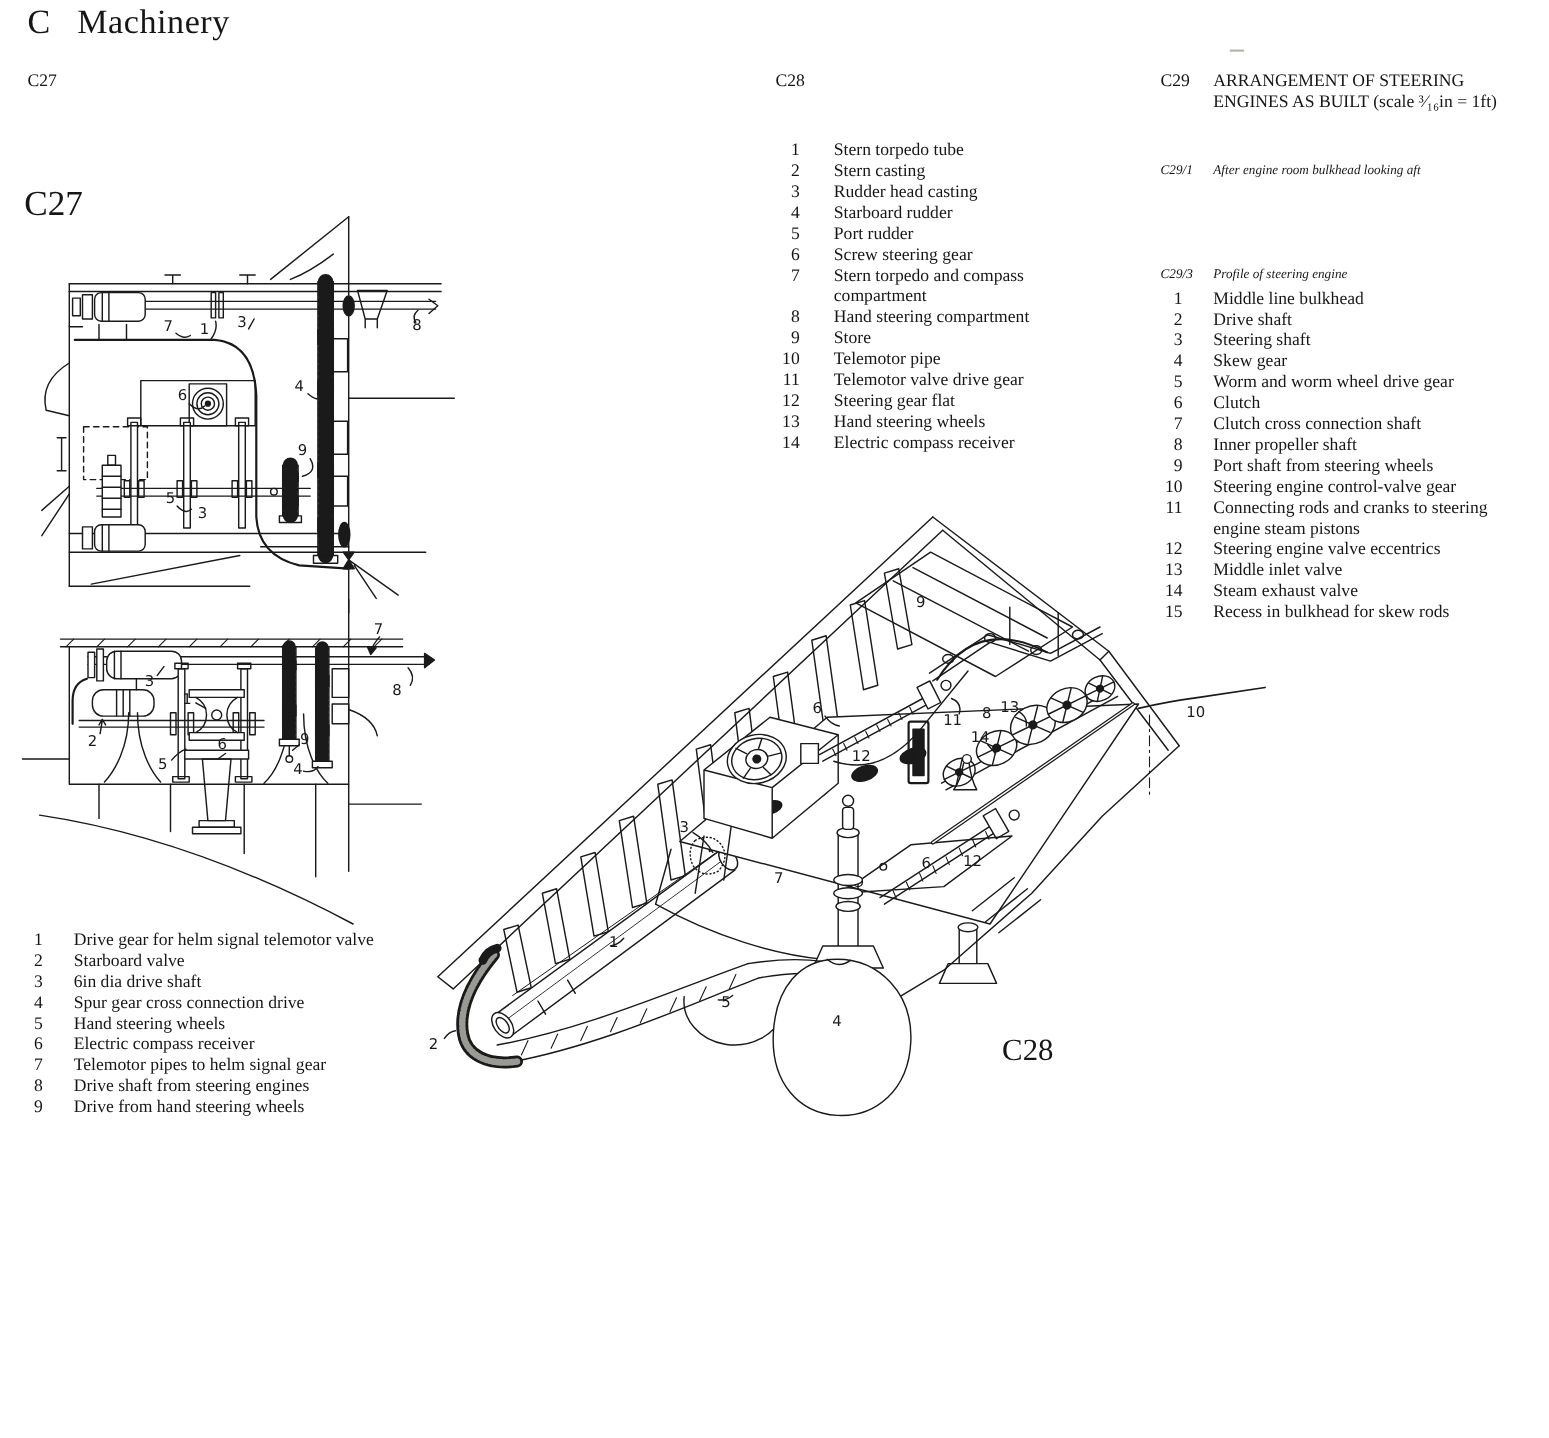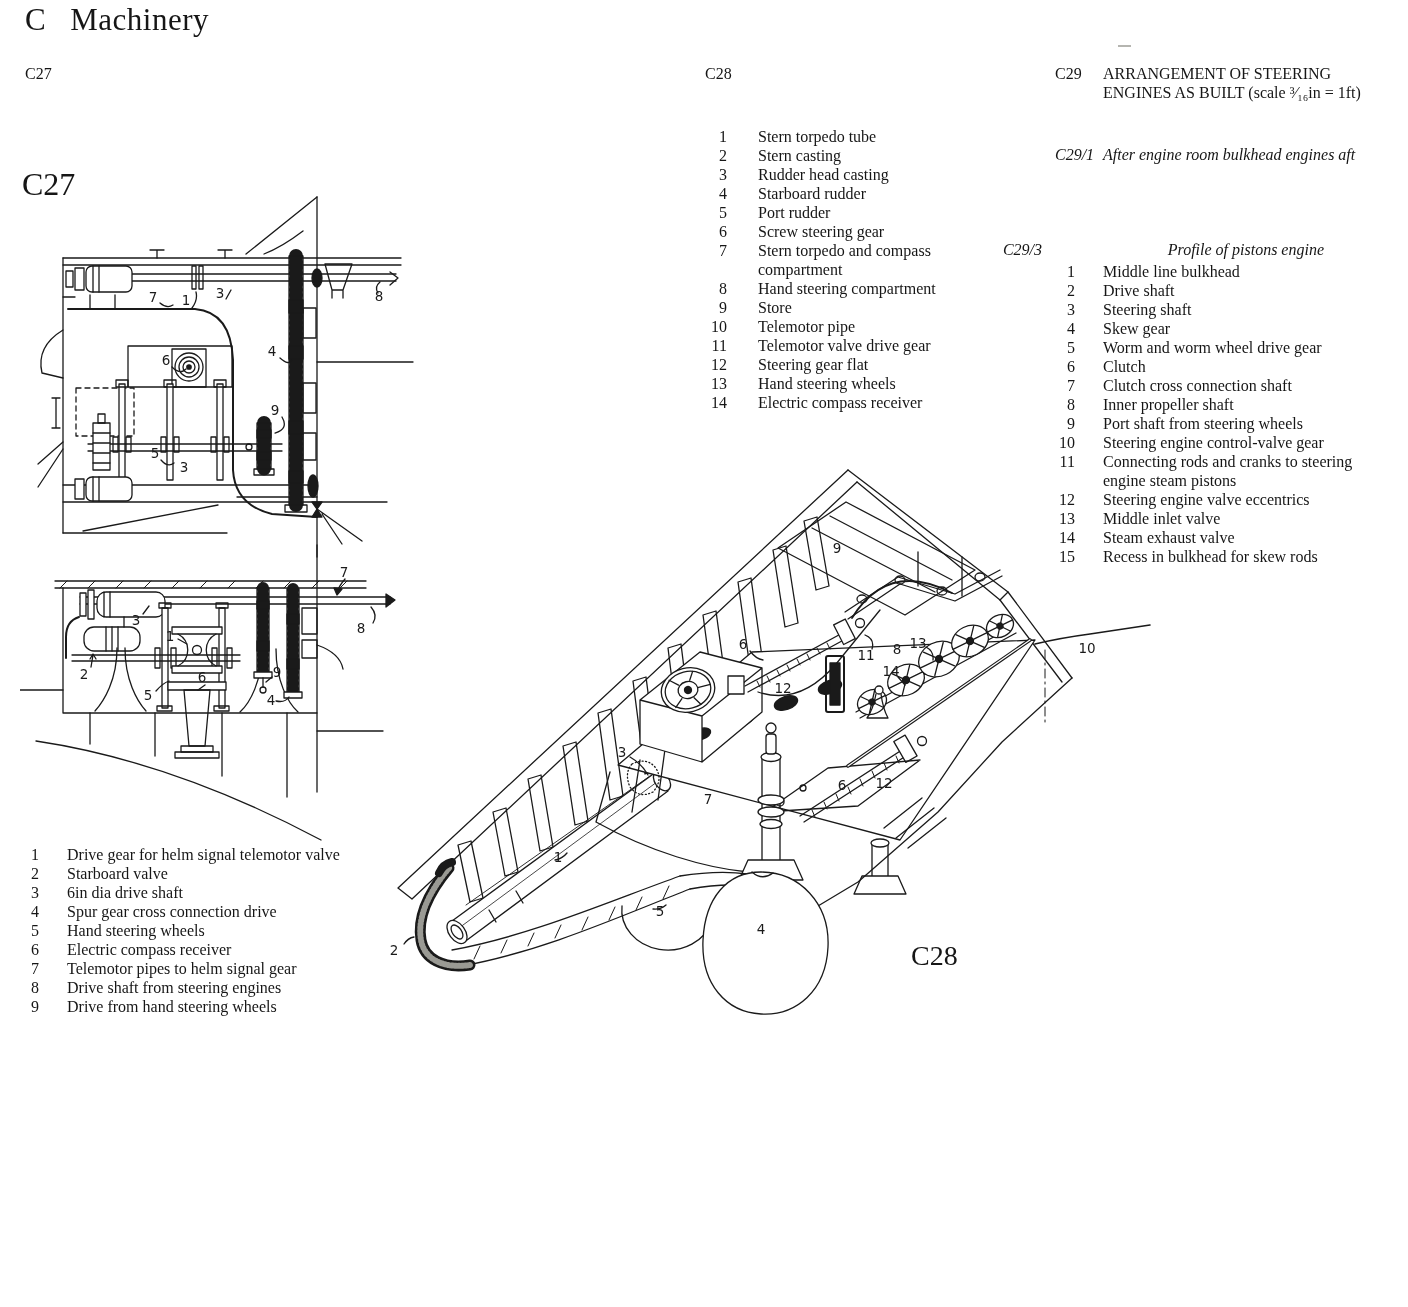--- a/index.html
+++ b/index.html
@@ -8,21 +8,21 @@
     font-family:"Liberation Serif","DejaVu Serif",serif;color:#161616;
     overflow:hidden;margin:0 auto;
   }
   .abs{position:absolute;}
   .heading{left:25px;top:2px;display:flex;gap:24px;font-size:31px;letter-spacing:.5px;}
   .cap{display:grid;font-size:16px;line-height:19px;}
   .cap .ref{font-variant:normal;}
   .cap-c27{left:25px;top:64px;grid-template-columns:45px 268px;}
   .cap-c28{left:705px;top:64px;grid-template-columns:53px 205px;}
   .cap-c29{left:1055px;top:64px;grid-template-columns:48px 274px;}
-  .subfig{display:grid;grid-template-columns:48px 282px;font-size:16px;line-height:19px;font-style:italic;}
+  .subfig{display:grid;grid-template-columns:48px 282px;font-size:12px;line-height:19px;font-style:italic;}
   .legend{font-size:16px;}
   .legend-row{display:grid;grid-template-columns:var(--numw) 1fr;column-gap:var(--gap);line-height:19px;}
   .legend-num{text-align:right;}
   .legend-c28{left:705px;top:127px;width:268px;--numw:22px;--gap:31px;}
   .legend-c29{left:1055px;top:262px;width:300px;--numw:20px;--gap:28px;}
   .legend-c27{left:25px;top:845px;width:322px;--numw:14px;--gap:28px;}
   .fig-label{font-size:32px;}
   .fig-label-c28{font-size:28px;}
   .callout-layer{left:0;top:0;width:1408px;height:1307px;pointer-events:none;}
   .fig-num{
@@ -109,25 +109,25 @@
         <span class="legend-text">Electric compass receiver</span>
       </div>
     </div>
 
   <div class="abs cap cap-c29">
     <span class="ref">C29</span>
     <span>ARRANGEMENT OF STEERING ENGINES AS BUILT (scale ³⁄₁₆in = 1ft)</span>
   </div>
   <div class="abs subfig" style="left:1055px;top:145px;">
     <span>C29/1</span>
-    <span>After engine room bulkhead engines aft</span>
+    <span>After engine room bulkhead looking aft</span>
   </div>
-  <div class="abs subfig" style="left:994px;top:240px;text-align:right;">
+  <div class="abs subfig" style="left:1055px;top:240px;">
     <span>C29/3</span>
-    <span>Profile of pistons engine</span>
+    <span>Profile of steering engine</span>
   </div>
   <div class="abs legend legend-c29">
       <div class="legend-row">
         <span class="legend-num">1</span>
         <span class="legend-text">Middle line bulkhead</span>
       </div>
       <div class="legend-row">
         <span class="legend-num">2</span>
         <span class="legend-text">Drive shaft</span>
       </div>

